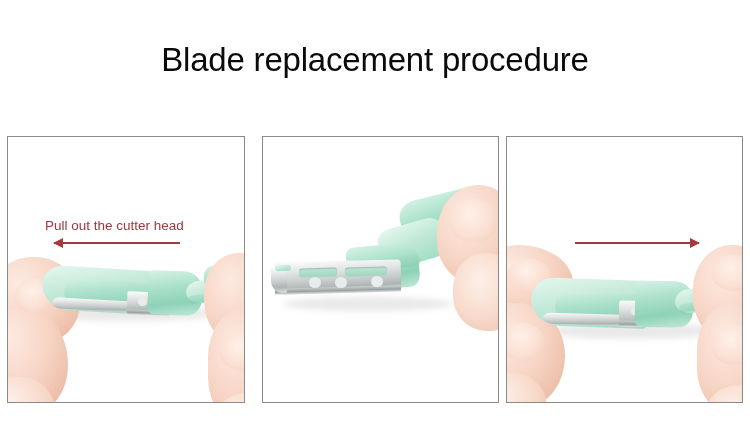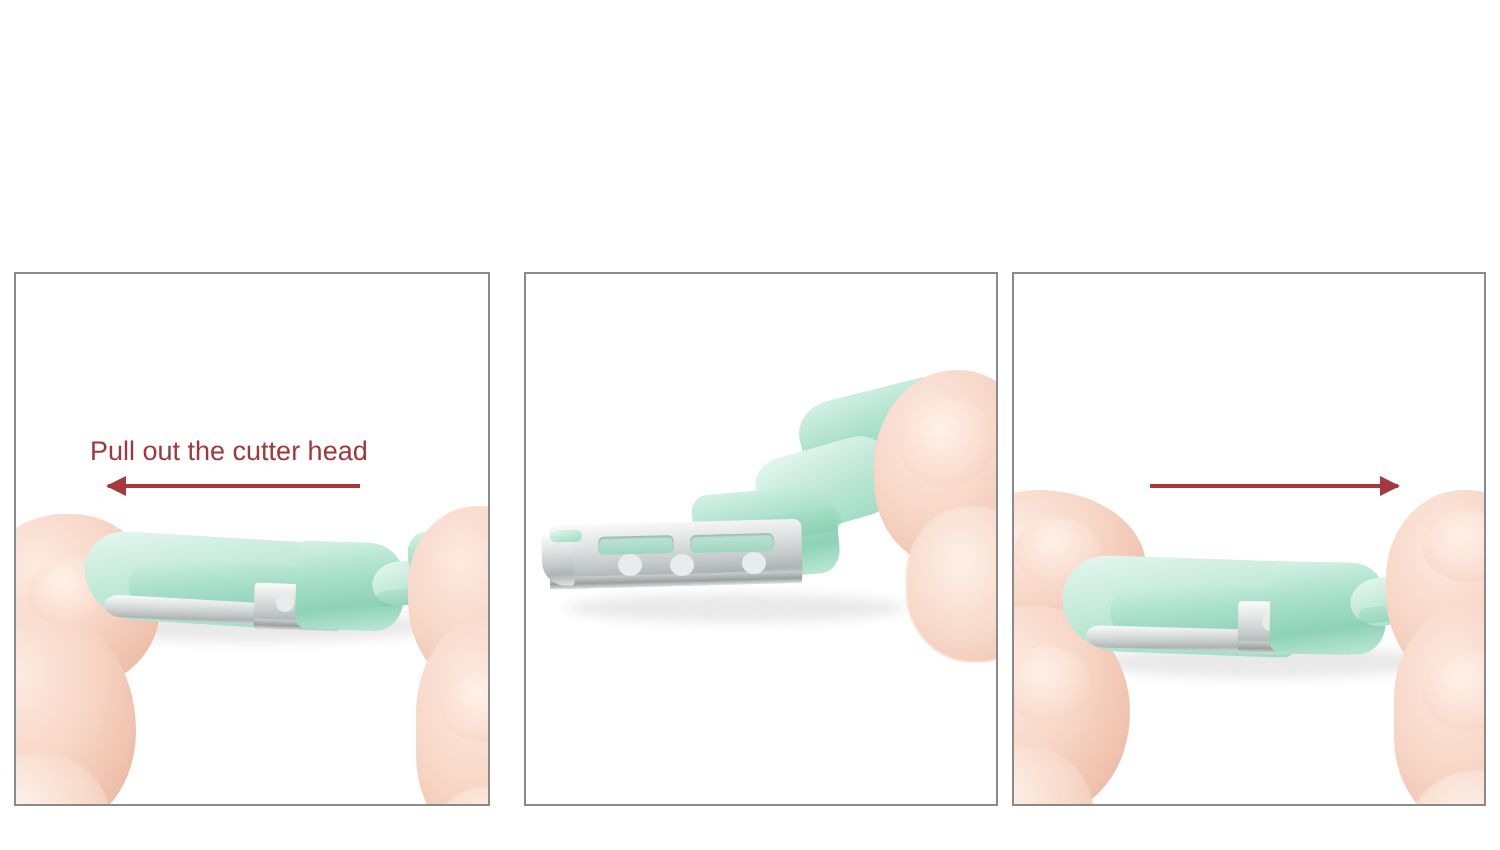--- a/index.html
+++ b/index.html
@@ -157,20 +157,21 @@
     background: rgba(120,120,120,0.16);
     filter: blur(3px);
     border-radius: 50%;
   }
 </style>
 </head>
 <body>
 
 <div class="page">
 
+  <div class="page-title">Blade replacement procedure</div>
 
   <div class="panels">
 
     <div class="panel" id="panel-1">
       <div class="panel-inner">
 
         <div class="shadow-soft" style="left:30px; top:168px; width:180px; height:16px;"></div>
 
         <div class="skin" style="left:-24px; top:120px; width:96px; height:86px; border-radius:50% 46% 40% 50%/60% 54% 46% 40%;"></div>
         <div class="skin" style="left:-30px; top:168px; width:90px; height:108px; border-radius:48% 52% 40% 44%/46% 56% 44% 40%;"></div>

